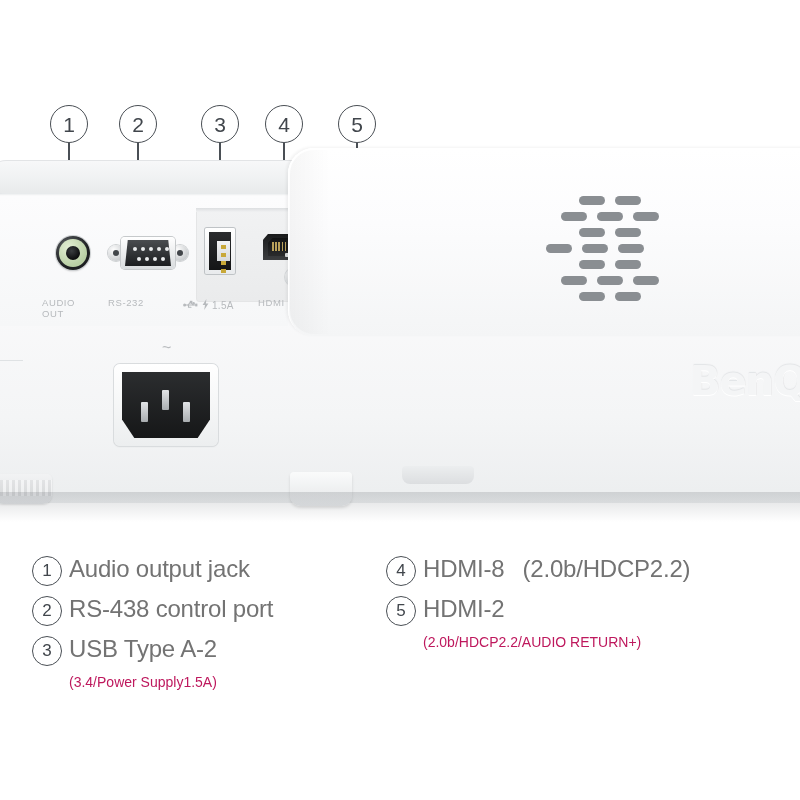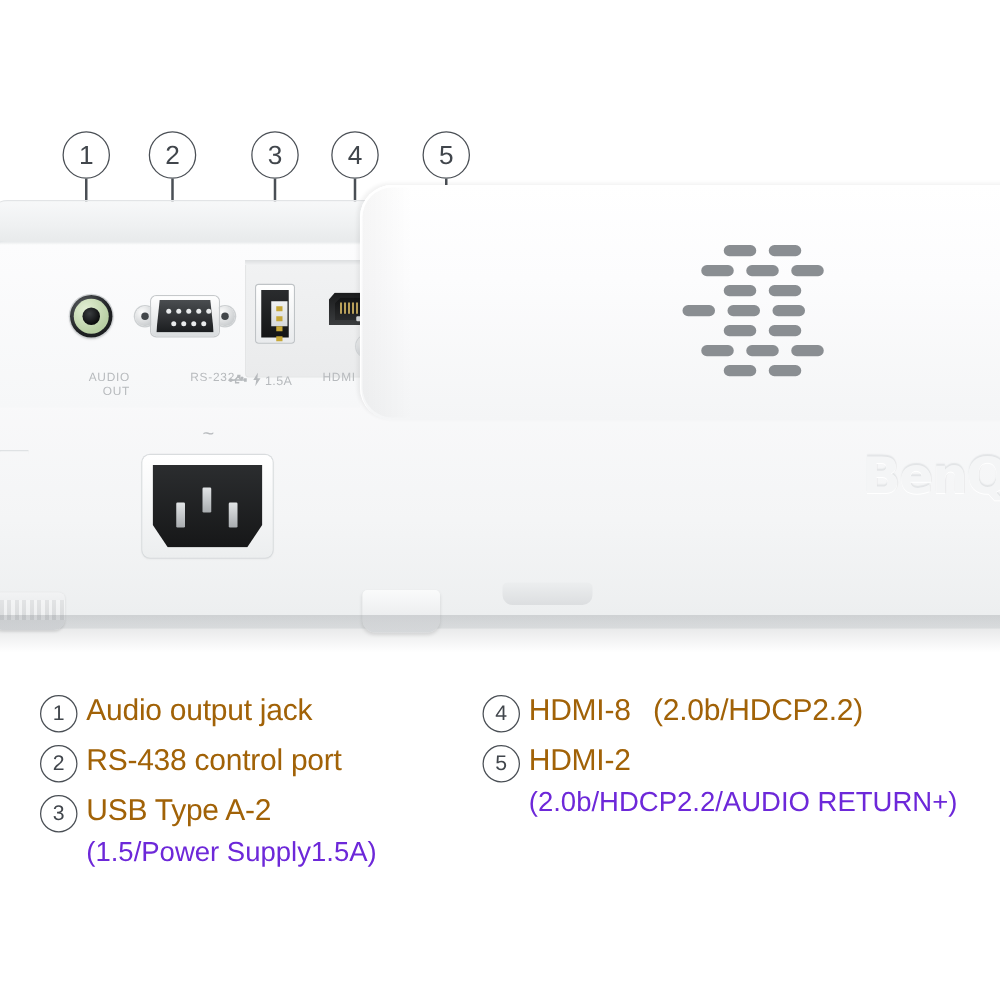--- a/index.html
+++ b/index.html
@@ -164,21 +164,21 @@
   }
   .screw:before,.screw:after{
     content:"";position:absolute;background:#9ea2a6;border-radius:1px;
   }
   .screw:before{left:4px;top:8px;width:10px;height:2.4px;}
   .screw:after{left:7.8px;top:4px;width:2.4px;height:10px;}
 
   
   .silk{
     position:absolute;color:#b7babd;font-size:9.5px;letter-spacing:.6px;
-    text-align:right;line-height:11px;white-space:pre;
+    text-align:left;line-height:11px;white-space:pre;
   }
 
   
   .logo4k{position:absolute;left:624px;top:240px;display:flex;align-items:center;gap:7px;}
   .logo4k .big{font-size:17px;font-weight:bold;color:#b2b6b9;letter-spacing:-1px;}
   .logo4k .stk{display:flex;flex-direction:column;line-height:1;}
   .logo4k .stk .a{font-size:11.5px;font-weight:bold;color:#b2b6b9;letter-spacing:.5px;}
   .logo4k .stk .b{font-size:5px;font-weight:bold;color:#bdc1c4;letter-spacing:.2px;}
   .logohdmi{position:absolute;left:712px;top:238px;display:flex;flex-direction:column;line-height:1;}
   .logohdmi .m{font-size:16px;font-weight:bold;color:#a9aeb2;letter-spacing:-.5px;font-family:"DejaVu Sans",sans-serif;}
@@ -271,22 +271,22 @@
   
   #legend{position:absolute;left:0;top:548px;width:800px;height:220px;}
   .lg-col{position:absolute;}
   .lg-row{display:flex;align-items:flex-start;margin-bottom:8px;}
   .lg-num{
     flex:0 0 auto;width:30px;height:30px;border-radius:50%;
     border:1.6px solid #4a4f55;box-sizing:border-box;
     display:flex;align-items:center;justify-content:center;
     font-size:17px;color:#41464c;margin-right:7px;margin-top:2px;
   }
-  .lg-txt{font-size:24px;color:#a16207;line-height:30px;letter-spacing:-.2px;white-space:nowrap;}
-  .lg-sub{font-size:22px;color:#6d28d9;line-height:24px;white-space:nowrap;}
+  .lg-txt{font-size:24px;color:#737373;line-height:30px;letter-spacing:-.2px;white-space:nowrap;}
+  .lg-sub{font-size:14px;color:#be185d;line-height:24px;white-space:nowrap;}
   .lg-indent{padding-left:37px;}
 </style>
 </head>
 <body>
 
 <div id="stage">
 
   <div class="callout">
     <div class="circ" style="left:50px;top:105px;">1</div>
     <div class="lead" style="left:68px;top:143px;height:84px;"></div>
@@ -465,21 +465,21 @@
         <div class="lg-txt">Audio output jack</div>
       </div>
       <div class="lg-row">
         <div class="lg-num">2</div>
         <div class="lg-txt">RS-438 control port</div>
       </div>
       <div class="lg-row" style="margin-bottom:0;">
         <div class="lg-num">3</div>
         <div class="lg-txt">USB Type A-2</div>
       </div>
-      <div class="lg-sub lg-indent" style="margin-top:4px;">(1.5/Power Supply1.5A)</div>
+      <div class="lg-sub lg-indent" style="margin-top:4px;">(3.4/Power Supply1.5A)</div>
     </div>
 
     <div class="lg-col" style="left:386px;top:6px;">
       <div class="lg-row">
         <div class="lg-num">4</div>
         <div class="lg-txt">HDMI-8</div>
         <div class="lg-txt sm" style="margin-left:18px;">(2.0b/HDCP2.2)</div>
       </div>
       <div class="lg-row" style="margin-bottom:0;">
         <div class="lg-num">5</div>

